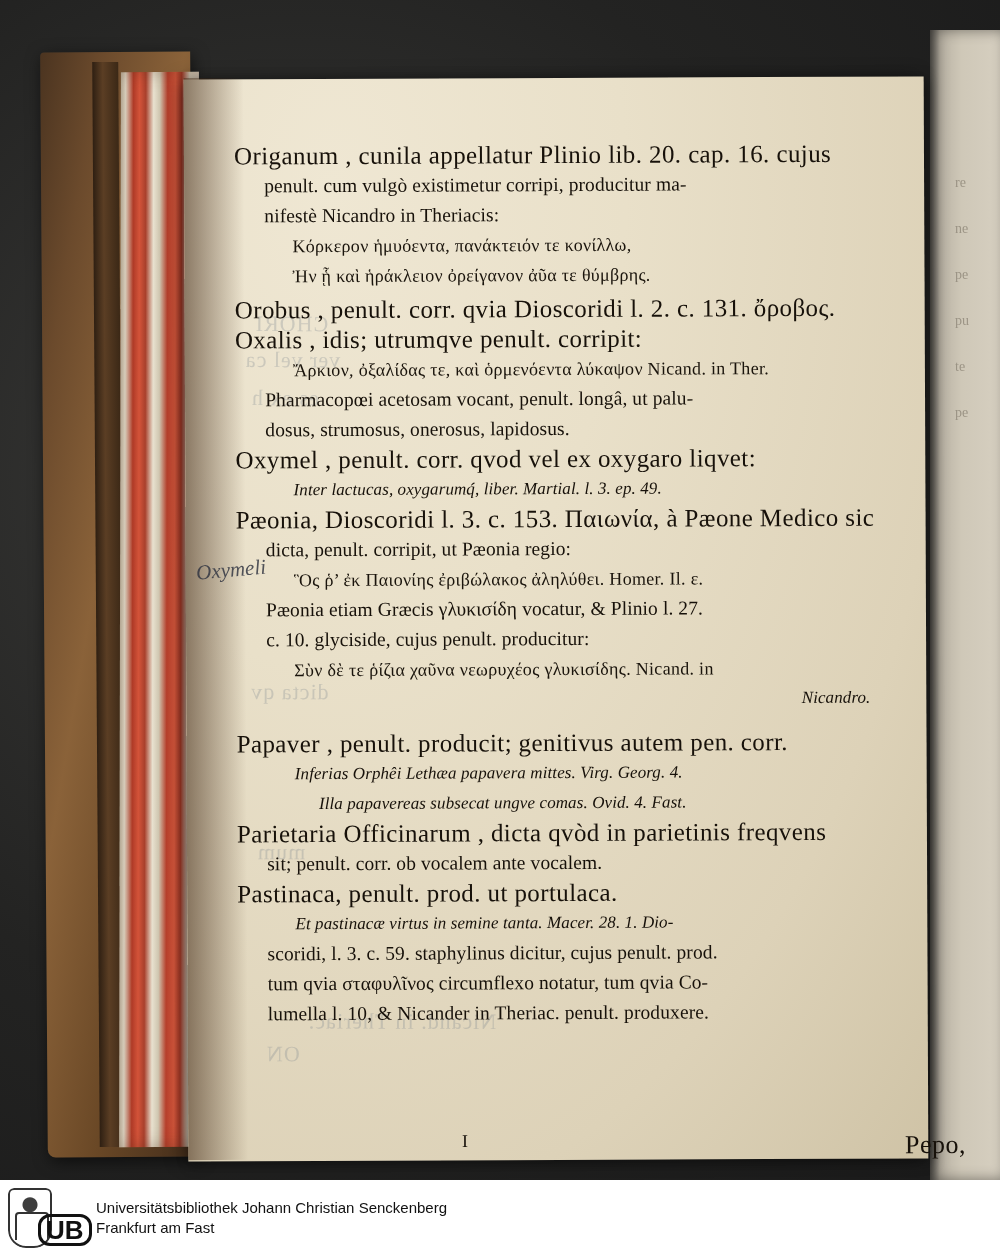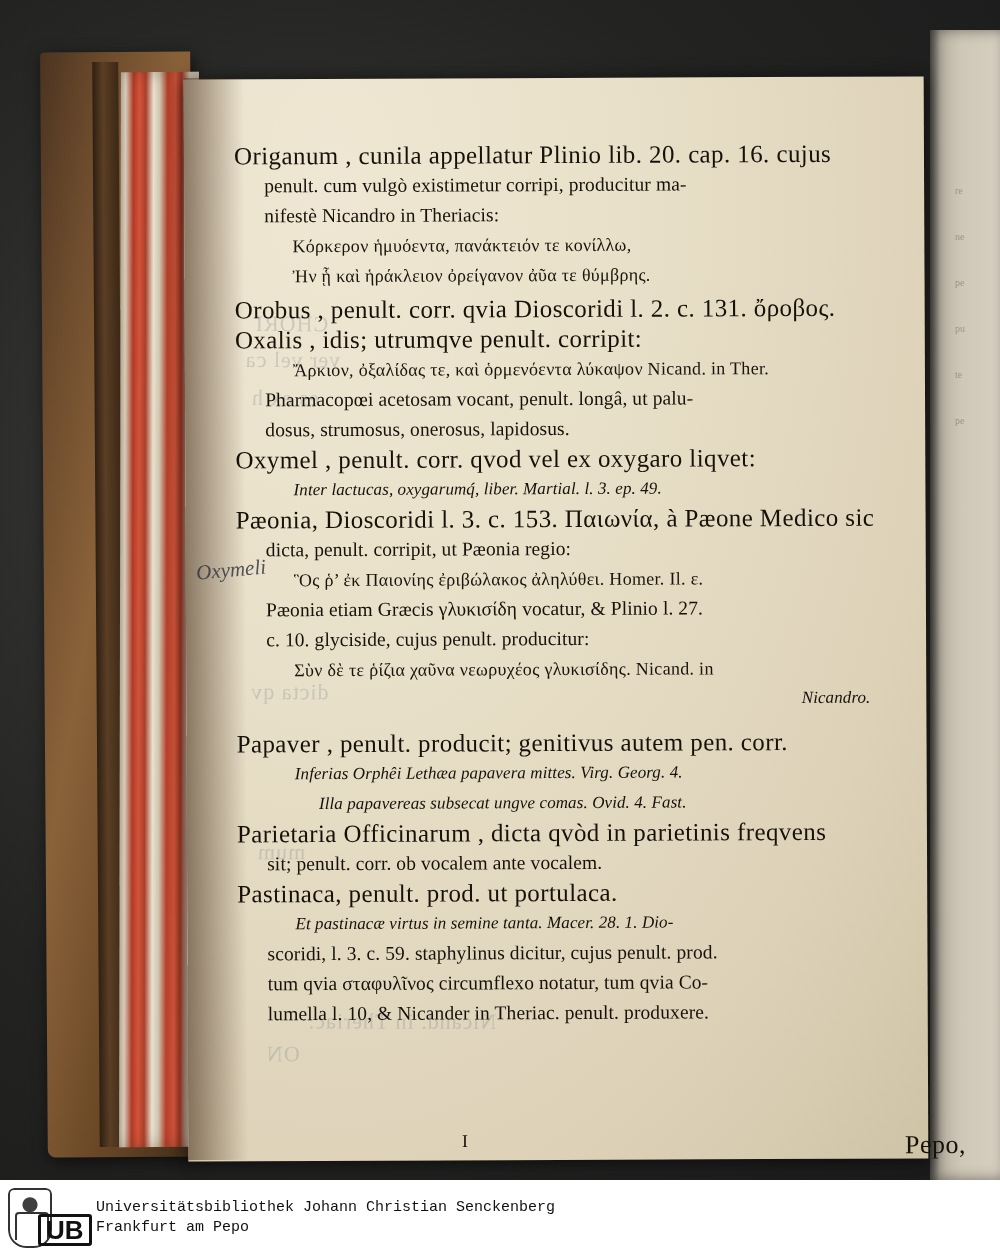--- a/index.html
+++ b/index.html
@@ -24,23 +24,23 @@
   }
   
   #facing-page {
     position: absolute;
     left: 930px; top: 30px; width: 70px; height: 1150px;
     background: linear-gradient(90deg,#6d6a63 0%, #b9b2a4 14%, #cfc8b8 45%, #d6cfc0 100%);
     box-shadow: inset 6px 0 14px rgba(0,0,0,.45);
   }
   #facing-page-text {
     position: absolute;
-    left: 955px; top: 168px; width: 45px;
+    left: 955px; top: 160px; width: 45px;
     color: #8b8375;
-    font-size: 10px;
+    font-size: 14px;
     line-height: 46px;
     opacity: .75;
   }
 
   
   #book-cover {
     position: absolute;
     left: 44px; top: 52px; width: 150px; height: 1105px;
     background: linear-gradient(100deg,#4b3420 0%, #6b4a2c 18%, #8a6239 42%, #6a4826 70%, #432d1b 100%);
     border-radius: 4px 0 0 8px;
@@ -171,21 +171,21 @@
     display: flex; align-items: center; justify-content: center;
     position: relative;
   }
   #ub-logo .mark {
     font-weight: bold;
     font-size: 26px;
     color: #111;
     border: 3px solid #111;
     padding: 0 5px;
     line-height: 26px;
-    border-radius: 3px;
+    border-radius: 12px;
     position: absolute;
     left: 38px; top: 34px;
   }
   #ub-logo .crest {
     position: absolute;
     left: 8px; top: 8px;
     width: 44px; height: 60px;
     background:
       radial-gradient(circle at 50% 28%, #2a2a2a 0 7px, transparent 8px),
       linear-gradient(#fff,#fff);
@@ -200,21 +200,20 @@
     border-top: 2px solid #1d1d1d;
     border-left: 2px solid #1d1d1d;
     border-right: 2px solid #1d1d1d;
     border-radius: 4px 4px 0 0;
   }
   #footer-text {
     display: flex;
     flex-direction: column;
     justify-content: center;
     line-height: 20px;
-    font-family: Liberation Mono, monospace;
   }
   #footer-text span { font-size: 15px; color: #111; }
 </style>
 </head>
 <body>
 
 <div id="scan-background"></div>
 
 <div id="facing-page"></div>
 <div id="facing-page-text">
@@ -345,15 +344,15 @@
 <div id="signature">I</div>
 <div id="catchword">Pepo,</div>
 
 <div id="library-footer">
   <div id="ub-logo">
     <div class="crest"></div>
     <div class="mark">UB</div>
   </div>
   <div id="footer-text">
     <span>Universitätsbibliothek Johann Christian Senckenberg</span>
-    <span>Frankfurt am Pepo</span>
+    <span>Frankfurt am Fast</span>
   </div>
 </div>
 
 </body></html>

